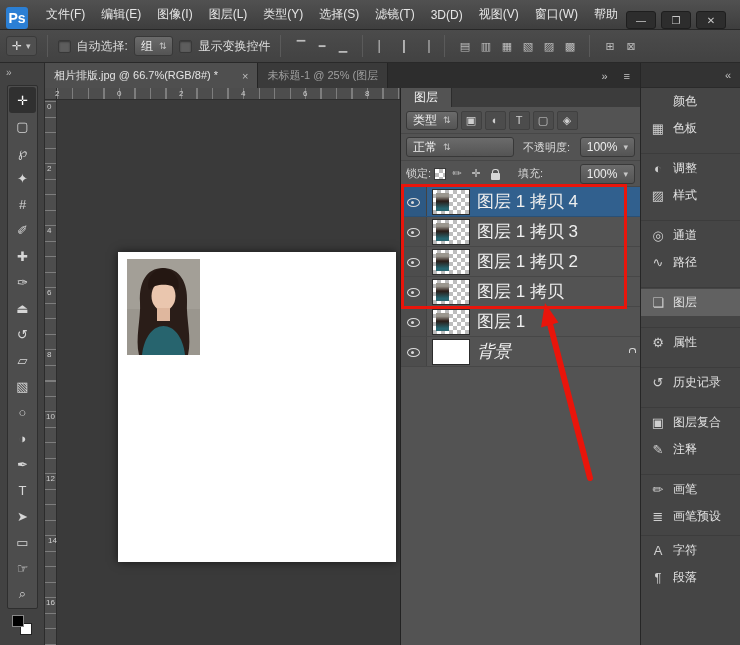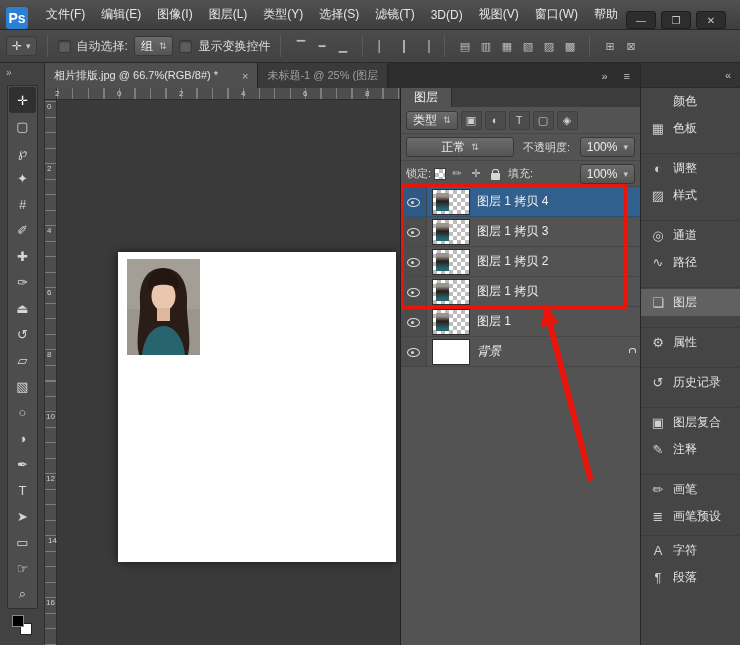--- a/index.html
+++ b/index.html
@@ -70,21 +70,21 @@
   .lockicon::before{content:"";position:absolute;left:1px;top:-4px;width:5px;height:4px;border:1.5px solid #d6d6d6;border-bottom:none;border-radius:3px 3px 0 0}
   .lrow{height:30px;display:flex;align-items:stretch;border-bottom:1px solid #474747;background:#535353}
   .lrow.selected{background:#31608e;border-bottom-color:#2a5076}
   .eyecell{width:26px;display:flex;align-items:center;justify-content:center;border-right:1px solid #434343;background:rgba(0,0,0,.07)}
   .eyeicon{width:13px;height:13px;position:relative}
   .eyeicon::before{content:"";position:absolute;left:0;top:3px;width:11px;height:7px;border:1px solid #dcdcdc;border-radius:50%}
   .eyeicon::after{content:"";position:absolute;left:4px;top:6px;width:3px;height:3px;background:#dcdcdc;border-radius:50%}
   .thumbwrap{width:38px;height:26px;margin:2px 7px 2px 5px;border:1px solid #2c2c2c;align-self:center}
   .mthumb{width:13px;height:18px;margin:3px;background:linear-gradient(#9a968e 18%,#2a1d18 45%,#27646e 85%)}
   .thumb-white{width:100%;height:100%;background:#fff}
-  .lname{align-self:center;font-size:12px;color:#efefef;white-space:nowrap}
+  .lname{align-self:center;font-size:17px;color:#efefef;white-space:nowrap}
   .lname.italic{font-style:italic}
   .lockcell{margin-left:auto;margin-right:12px;align-self:center}
   .lfill{height:190px;background:#535353}
 
   
   .dock{left:640px;top:63px;width:100px;height:582px;background:#454545;border-left:1px solid #262626}
   .dockhead{height:25px;background:#333;display:flex;justify-content:flex-end;align-items:center;padding-right:9px;color:#c0c0c0;font-size:11px;border-bottom:1px solid #2a2a2a}
   .ditem{height:27px;display:flex;align-items:center;gap:7px;padding-left:9px;color:#e0e0e0;font-size:12px;white-space:nowrap}
   .ditem.active{background:#616161}
   .dicon{width:16px;text-align:center;color:#cfcfcf;font-size:13px;flex:none}
@@ -251,39 +251,39 @@
         <span>类型</span>
         <span class="ddarr">⇅</span>
       </div>
       <div class="ficon">▣</div>
       <div class="ficon">◐</div>
       <div class="ficon">T</div>
       <div class="ficon">▢</div>
       <div class="ficon">◈</div>
     </div>
     <div class="prow blendrow">
-      <div class="dd" style="width:108px;justify-content:center">
+      <div class="dd" style="width:108px;justify-content:flex-start">
         <span>正常</span>
         <span class="ddarr">⇅</span>
       </div>
       <span class="plabel" style="margin-left:6px">不透明度:</span>
       <div class="dd" style="margin-left:auto">
         <span>100%</span>
         <span class="ddarr">▾</span>
       </div>
     </div>
     <div class="prow lockrow">
       <span class="plabel">锁定:</span>
       <div class="minichk checker"></div>
       <div class="lockgly">✏</div>
       <div class="lockgly">✛</div>
       <div class="lockgly">
           <span class="lockicon"></span>
         </div>
-      <span class="plabel" style="margin-left:2px">填充:</span>
+      <span class="plabel" style="margin-left:12px">填充:</span>
       <div class="dd" style="margin-left:auto">
         <span>100%</span>
         <span class="ddarr">▾</span>
       </div>
     </div>
 
     <div class="lrow selected">
       <div class="eyecell">
           <span class="eyeicon"></span>
         </div>

